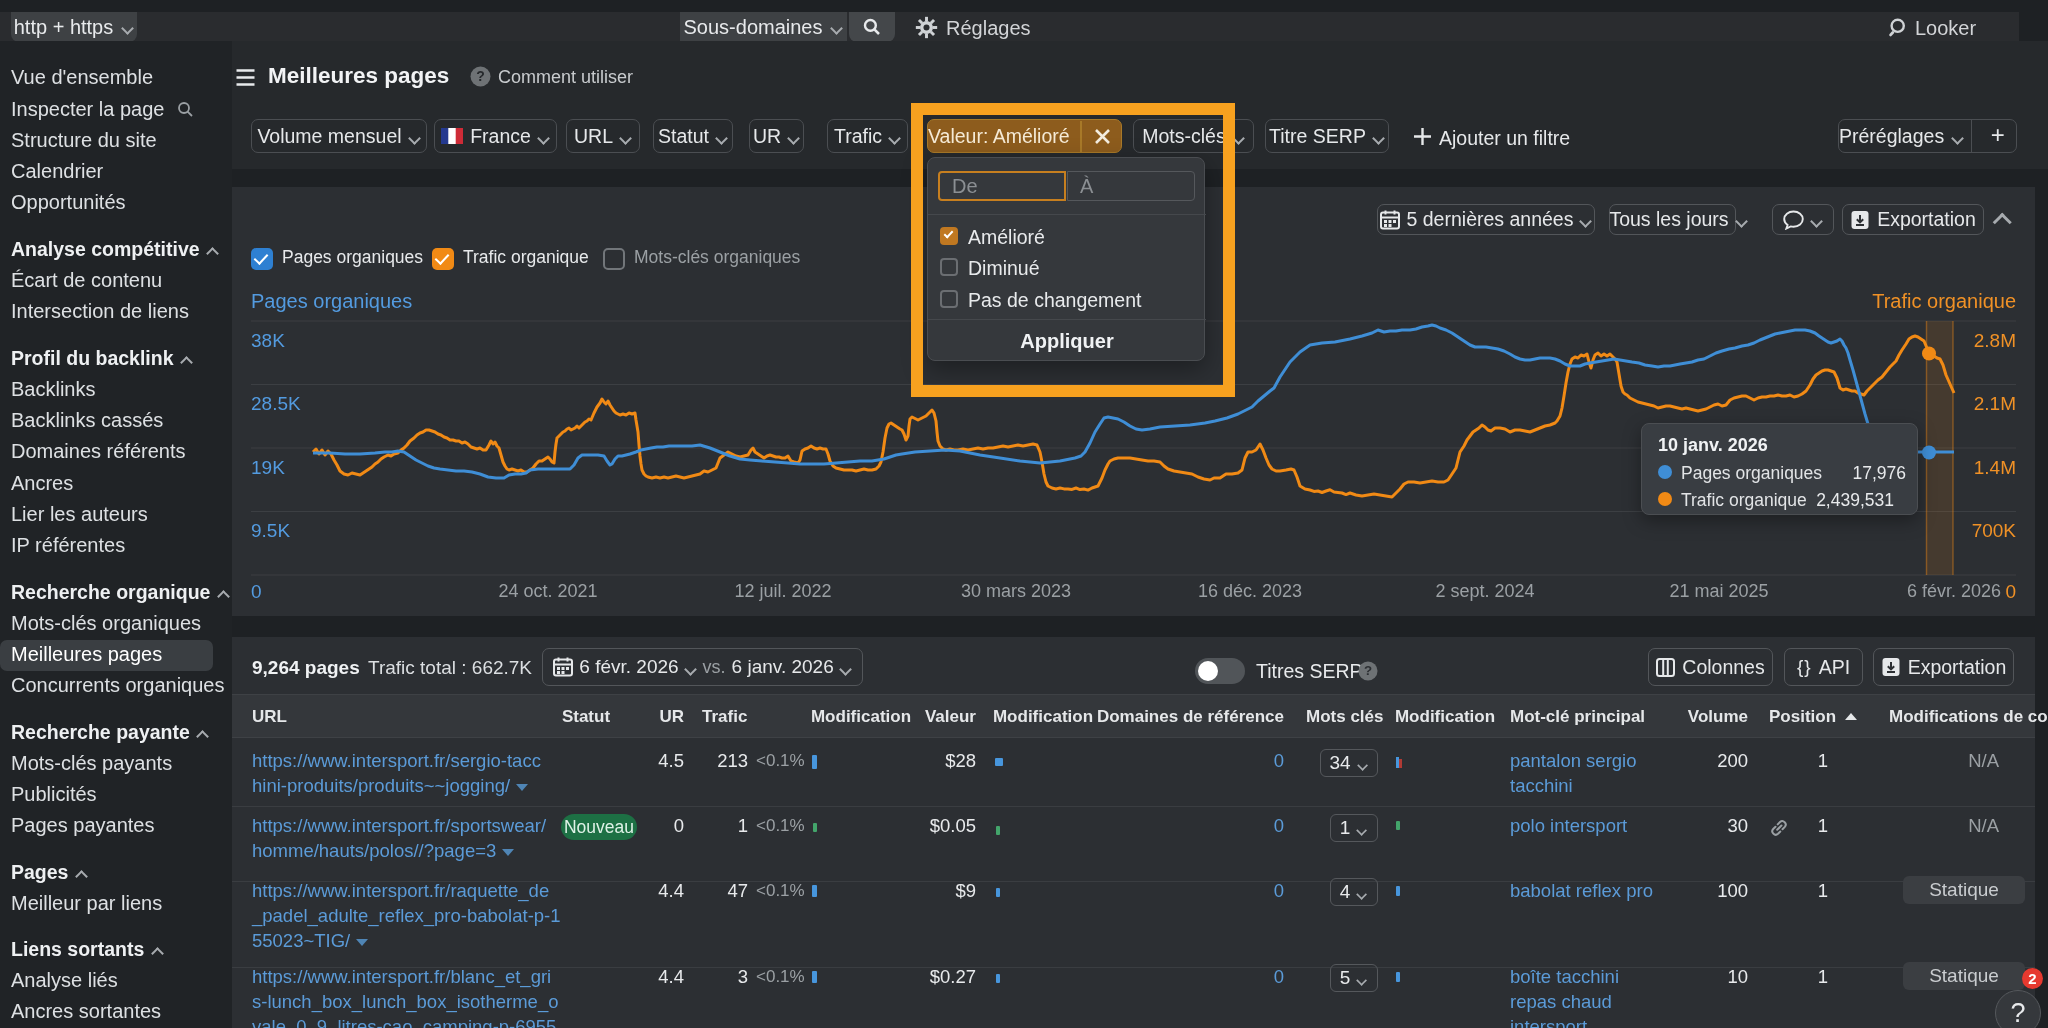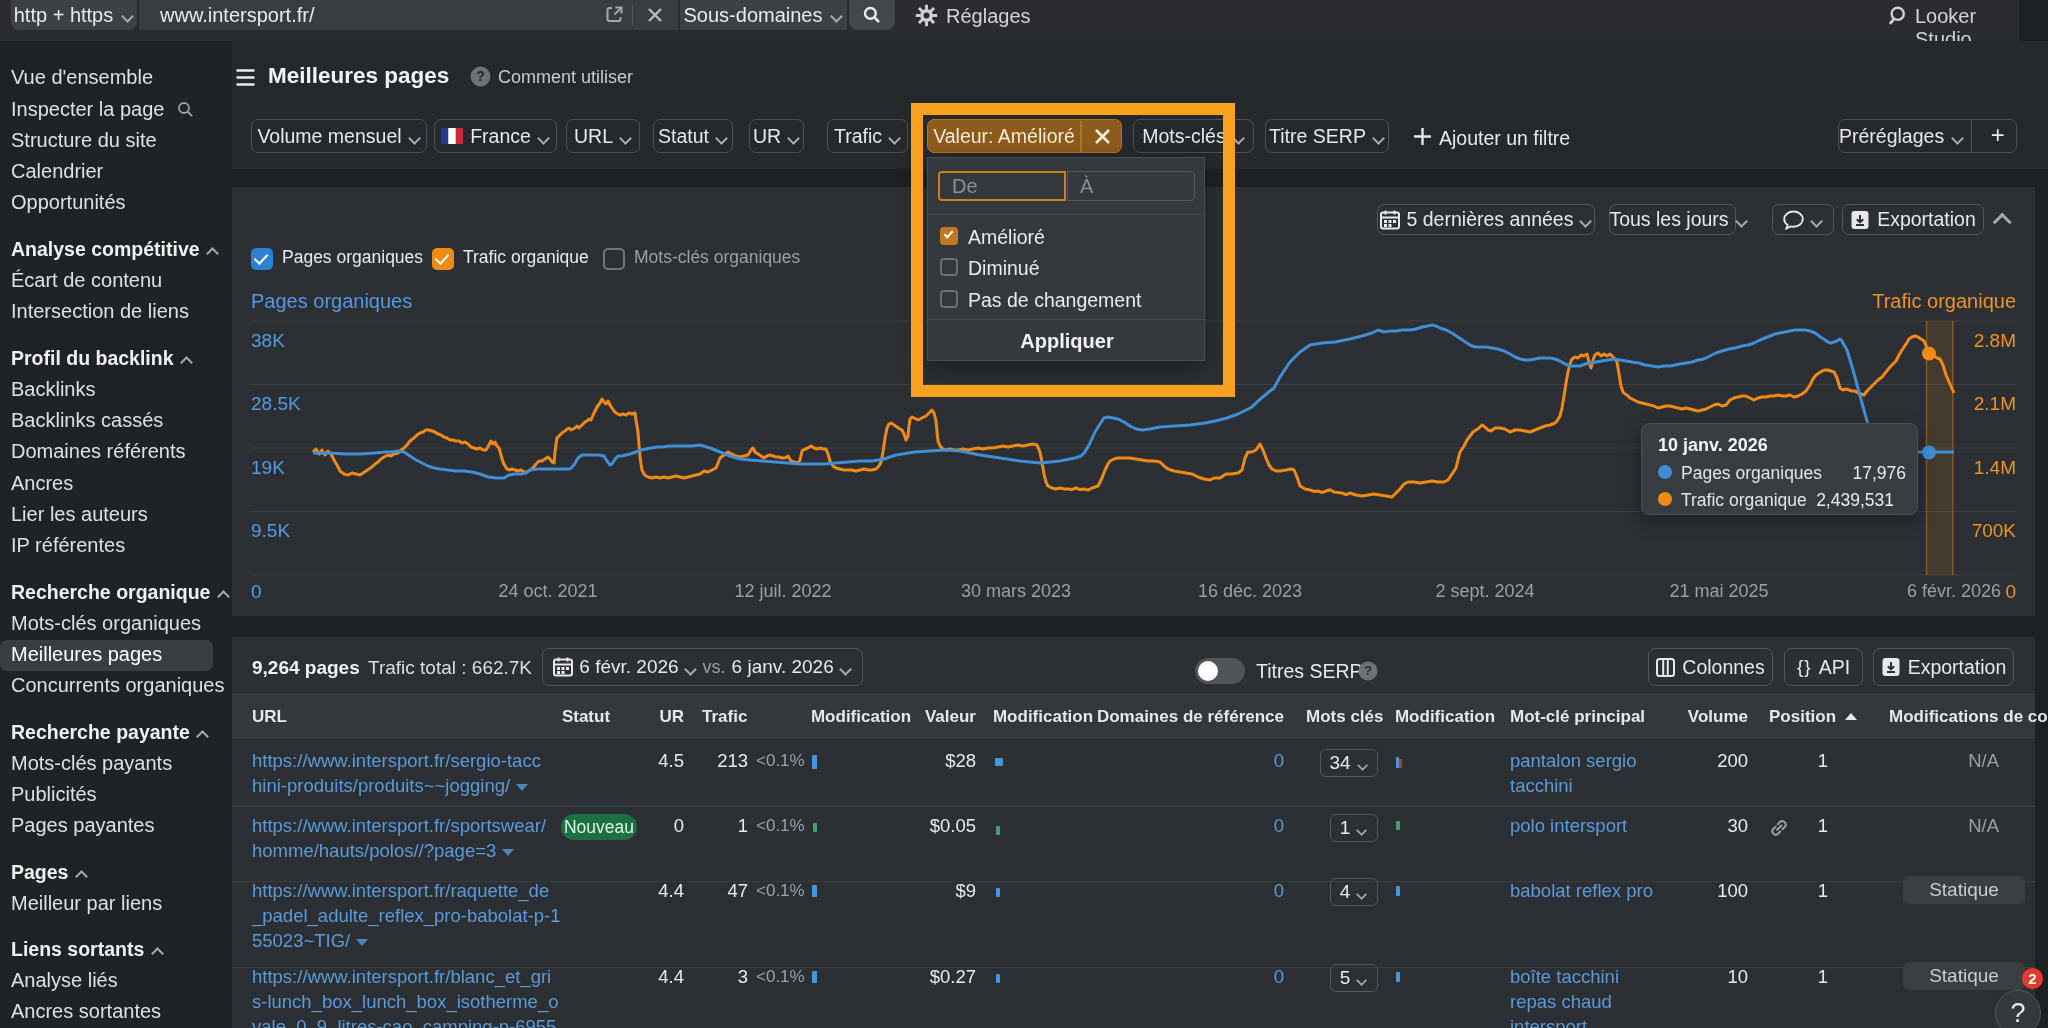--- a/index.html
+++ b/index.html
@@ -1,17 +1,17 @@
 <!DOCTYPE html>
 <html><head>
 <meta charset="utf-8">
 <style>
 *{margin:0;padding:0;box-sizing:border-box}
 html,body{width:2048px;height:1028px;overflow:hidden;background:#1e2124;font-family:"Liberation Sans",sans-serif;-webkit-font-smoothing:antialiased}
-#topbar{position:absolute;left:0;top:0;width:2019px;height:41px;background:#2a2c2f}
+#topbar{position:absolute;left:0;top:12px;width:2019px;height:41px;background:#2a2c2f}
 .tseg{position:absolute;top:0;height:30px;background:#3e4144;color:#e8eaec;font-size:20px;display:flex;align-items:center;white-space:nowrap}
 .chev{display:inline-block;width:12px;height:12px;position:relative}
 .chev:after{content:"";position:absolute;left:1px;top:2px;width:7px;height:7px;border-right:2.2px solid #a7abaf;border-bottom:2.2px solid #a7abaf;transform:rotate(45deg)}
 .chevup:after{transform:rotate(-135deg);top:5px}
 #sidebar{position:absolute;left:0;top:41px;width:232px;height:987px;background:#202326}
 .sitem{position:absolute;left:11px;color:#dde0e3;font-size:20px;white-space:nowrap}
 .shead{position:absolute;left:11px;color:#eef0f2;font-size:19.5px;font-weight:bold;white-space:nowrap}
 #content{position:absolute;left:232px;top:41px;width:1816px;height:987px}
 #titleblock{position:absolute;left:0;top:0;width:1816px;height:128px;background:#26292c}
 .fbtn{position:absolute;top:78px;height:34px;border:1.5px solid #4b4e52;border-radius:7px;color:#e6e8ea;font-size:19.5px;display:flex;align-items:center;justify-content:center;gap:7px;white-space:nowrap}
@@ -27,31 +27,20 @@
 .gray{color:#9ba0a4}
 .hdr{position:absolute;font-size:17px;font-weight:bold;color:#e5e7e9;white-space:nowrap}
 .rowsep{position:absolute;left:0;width:1803px;height:1px;background:#3a3d41}
 .minichip{position:absolute;border:1.5px solid #55585c;border-radius:6px;color:#e8eaec;font-size:19px;display:flex;align-items:center;justify-content:center;gap:6px;height:28px}
 .caret{display:inline-block;width:0;height:0;border-left:6px solid transparent;border-right:6px solid transparent;border-top:7px solid #4f85b5;vertical-align:middle;margin-left:6px}
 </style>
 </head>
 <body>
 <div id="topbar">
   <div class="tseg" style="left:11px;width:126px;border-radius:0 0 8px 8px;justify-content:center;gap:9px">http + https <span class="chev" style="margin-top:2px"></span></div>
-  <div class="tseg" style="left:139px;width:539px;background:#3a3d40;padding-left:21px">www.intersport.fr/
-    <svg style="position:absolute;left:466px;top:5px" width="19" height="19" viewBox="0 0 19 19">
-        <path d="M7 3H4.2C3 3 2.5 3.6 2.5 4.7v9.6c0 1.1.5 1.7 1.7 1.7h9.6c1.1 0 1.7-.6 1.7-1.7V12" fill="none" stroke="#a3a7ab" stroke-width="2"></path>
-        <path d="M10.5 2.5h6v6" fill="none" stroke="#a3a7ab" stroke-width="2"></path>
-        <path d="M16 3L9.5 9.5" stroke="#a3a7ab" stroke-width="2"></path>
-      </svg>
-    <div style="position:absolute;left:493px;top:5px;width:1px;height:20px;background:#55585c"></div>
-    <svg style="position:absolute;left:508px;top:7px" width="16" height="16" viewBox="0 0 16 16">
-        <path d="M2 2l12 12M14 2L2 14" stroke="#b9bdc1" stroke-width="2.4"></path>
-      </svg>
-  </div>
   <div class="tseg" style="left:680px;width:167px;justify-content:center;gap:9px">Sous-domaines <span class="chev" style="margin-top:2px"></span></div>
   <div class="tseg" style="left:849px;width:46px;border-radius:0 0 8px 8px;background:#44474a;justify-content:center">
     <svg width="20" height="20" viewBox="0 0 20 20">
         <circle cx="8.4" cy="8.4" r="5.4" fill="none" stroke="#e8eaec" stroke-width="2.4"></circle>
         <path d="M12.6 12.6L17 17" stroke="#e8eaec" stroke-width="2.6"></path>
       </svg>
   </div>
   <svg style="position:absolute;left:915px;top:4px" width="23" height="23" viewBox="0 0 22 22">
       <g fill="#cfd2d5">
         <circle cx="11" cy="11" r="6.2"></circle>
@@ -346,27 +335,27 @@
     <div class="num link" style="left:1278px;top:329px">boîte tacchini</div>
     <div class="num link" style="left:1278px;top:354px">repas chaud</div>
     <div class="num link" style="left:1278px;top:379px">intersport</div>
     <div class="num" style="left:1516px;top:329px;transform:translateX(-100%)">10</div>
     <div class="num" style="left:1596px;top:329px;transform:translateX(-100%)">1</div>
     <div style="position:absolute;left:1671px;top:325px;width:122px;height:28px;background:#3b3e42;border-radius:6px;color:#c9cccf;font-size:19px;display:flex;align-items:center;justify-content:center">Statique</div>
   </div>
 </div>
 <div id="overlays">
   <div style="position:absolute;left:927px;top:119px;width:195px;height:34px;background:#8d5c1d;border:1.5px solid #a87928;border-radius:7px;display:flex;align-items:center">
-    <div style="width:152px;text-align:center;font-size:19.5px;color:#f5ead6">Valeur: Amélioré</div>
+    <div style="width:152px;text-align:left;font-size:19.5px;color:#f5ead6">Valeur: Amélioré</div>
     <div style="width:1.5px;height:31px;background:#a87928"></div>
     <svg style="margin-left:12px" width="17" height="17" viewBox="0 0 17 17">
         <path d="M2 2l13 13M15 2L2 15" stroke="#f3ecdf" stroke-width="2.6"></path>
       </svg>
   </div>
-  <div style="position:absolute;left:927px;top:157px;width:278px;height:204px;background:#35383c;border:1.5px solid #4a4d51;border-radius:0;box-shadow:0 8px 24px rgba(0,0,0,.35)">
+  <div style="position:absolute;left:927px;top:157px;width:278px;height:204px;background:#35383c;border:1.5px solid #4a4d51;border-radius:8px;box-shadow:0 8px 24px rgba(0,0,0,.35)">
     <div style="position:absolute;left:10px;top:13px;width:128px;height:30px;border:2px solid #c77f1f;border-radius:4px 0 0 4px;color:#8b8f93;font-size:20px;line-height:27px;padding-left:12px">De</div>
     <div style="position:absolute;left:139px;top:13px;width:128px;height:30px;border:1.5px solid #55585c;border-radius:0 4px 4px 0;color:#8b8f93;font-size:20px;line-height:28px;padding-left:12px">À</div>
     <div style="position:absolute;left:0;top:56px;width:278px;height:1px;background:#45484c"></div>
     <div style="position:absolute;left:12px;top:69px;width:18px;height:18px;background:#c07821;border-radius:4px">
         <div style="position:absolute;left:5.5px;top:2px;width:5px;height:9px;border-right:2.6px solid #fff;border-bottom:2.6px solid #fff;transform:rotate(43deg)"></div>
       </div>
     <div style="position:absolute;left:40px;top:68px;font-size:19.5px;color:#e8eaec">Amélioré</div>
     <div style="position:absolute;left:12px;top:100px;width:18px;height:18px;border:2px solid #6b6e72;border-radius:4px"></div>
     <div style="position:absolute;left:40px;top:99px;font-size:19.5px;color:#e8eaec">Diminué</div>
     <div style="position:absolute;left:12px;top:132px;width:18px;height:18px;border:2px solid #6b6e72;border-radius:4px"></div>

